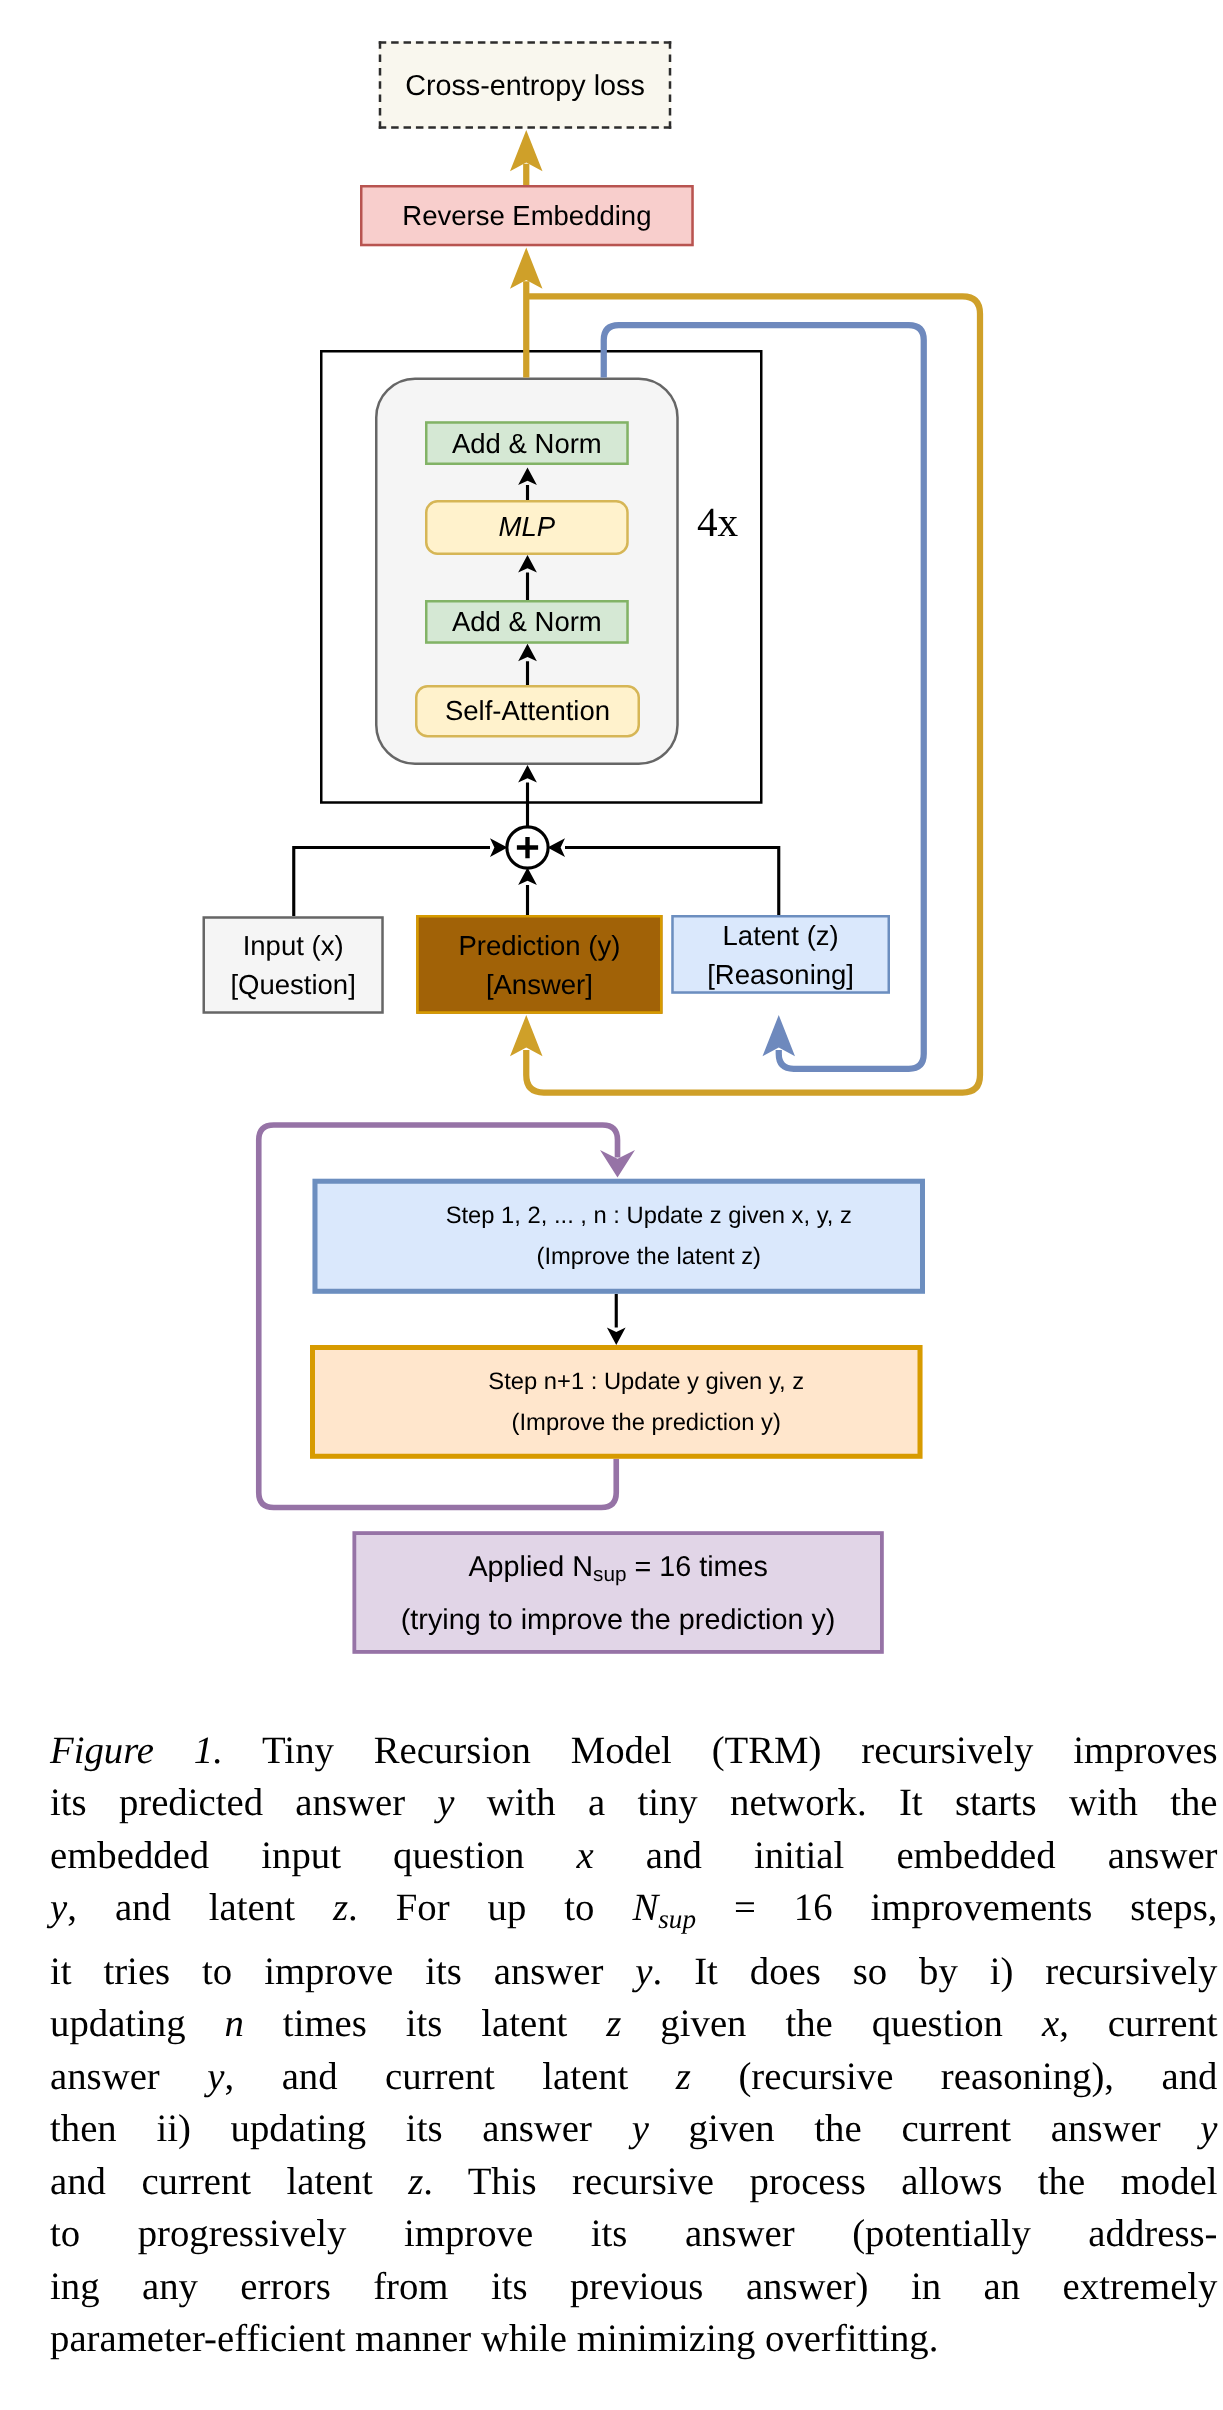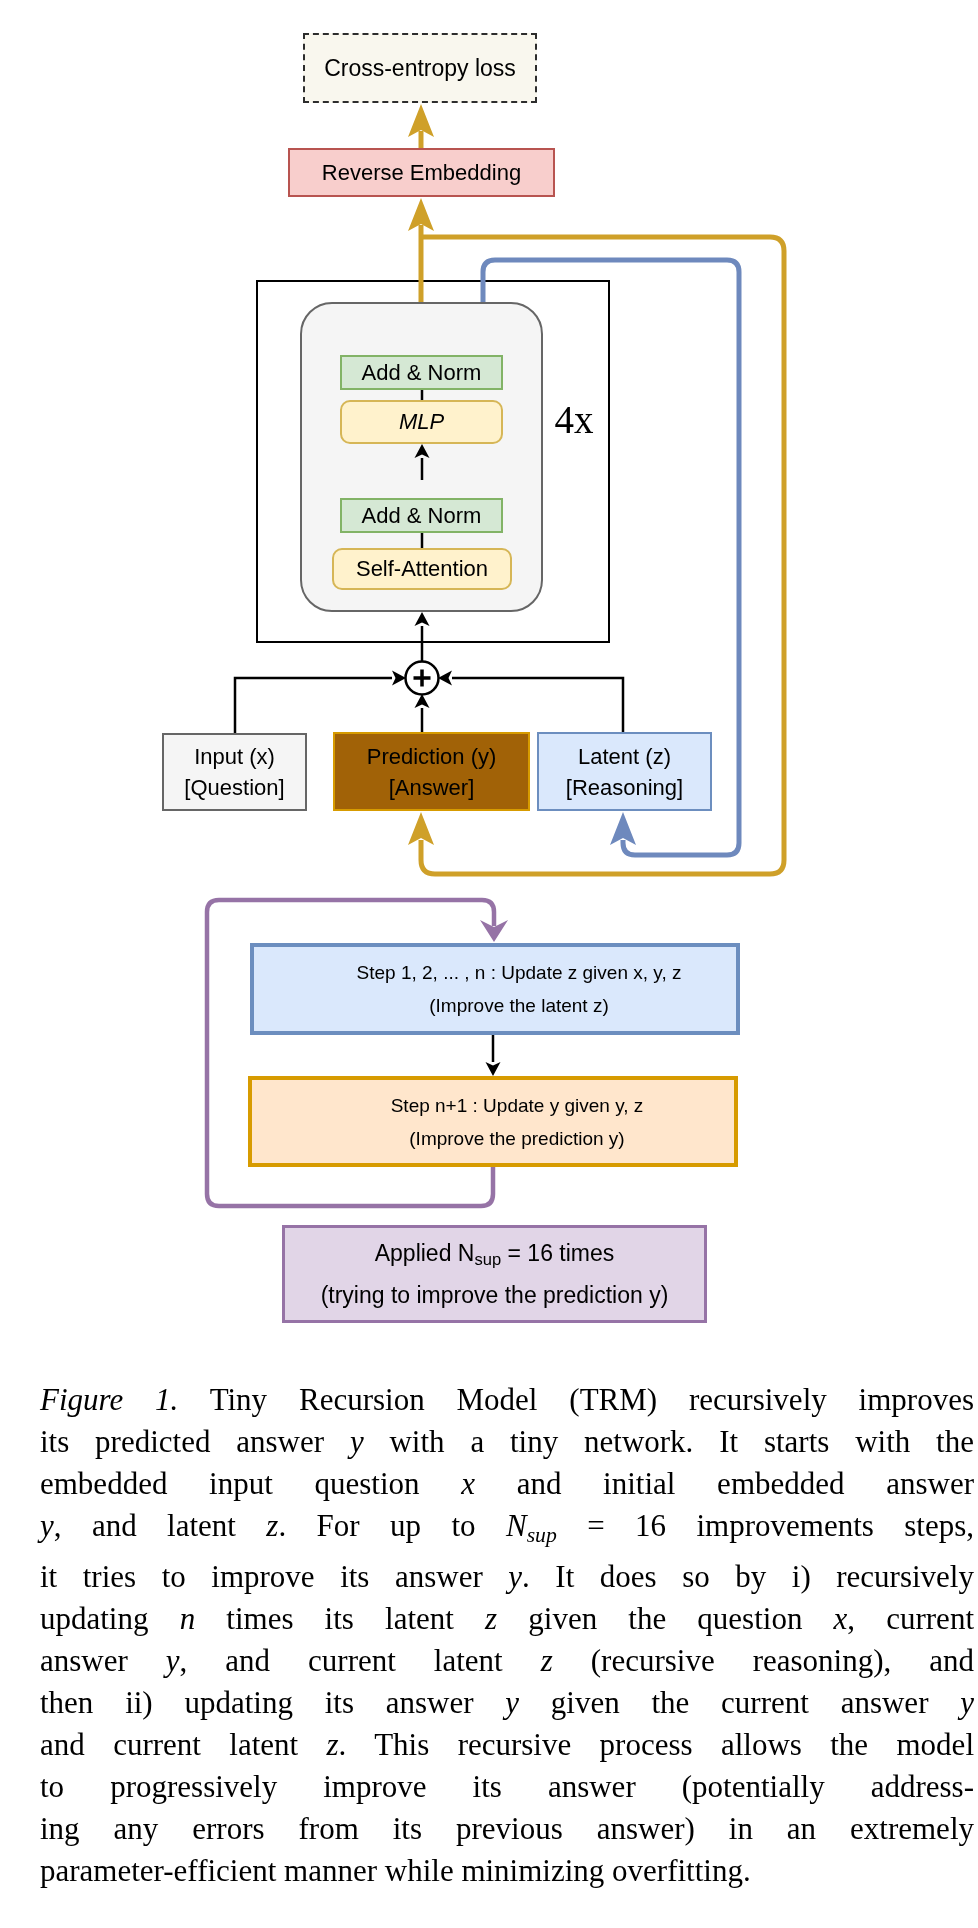--- a/index.html
+++ b/index.html
@@ -5,31 +5,31 @@
   html,body{margin:0;padding:0;background:#ffffff;}
   #page{position:relative;width:978px;height:1928px;background:#ffffff;overflow:hidden;
         font-family:"Liberation Sans","DejaVu Sans",sans-serif;color:#000;}
   .abs{position:absolute;box-sizing:border-box;}
   .ctr{display:flex;flex-direction:column;align-items:center;justify-content:center;text-align:center;}
   
   .box-loss{left:303px;top:33px;width:234px;height:70px;background:#f9f7ee;border:2.5px dashed #2d2d2d;font-size:23px;}
   .box-rev{left:288px;top:148px;width:267px;height:49px;background:#f8cecc;border:2.5px solid #b85450;font-size:22px;}
   .box-outer{left:256px;top:280px;width:354px;height:363px;background:#ffffff;border:2.5px solid #000000;}
   .box-core-wrap{left:300px;top:302px;width:243px;height:310px;background:#f5f5f5;border:2px solid #666666;border-radius:32px;}
-  .box-addnorm{width:163px;height:35px;background:#d5e8d4;border:2px solid #82b366;font-size:22px;margin-top:18px;}
+  .box-addnorm{width:163px;height:35px;background:#d5e8d4;border:2px solid #82b366;font-size:22px;}
   .box-yellow{background:#fff2cc;border:2px solid #d6b656;border-radius:10px;font-size:22px;}
   .an1{left:340px;top:337px;}
   .mlp{left:340px;top:400px;width:163px;height:44px;font-style:italic;}
   .an2{left:340px;top:480px;}
   .satt{left:332px;top:548px;width:180px;height:42px;}
-  .label-4x{left:541px;top:396px;width:66px;height:46px;font-family:"Liberation Serif","DejaVu Serif",serif;font-size:39px;}
+  .label-4x{left:541px;top:396px;width:66px;height:46px;font-family:"Liberation Serif","DejaVu Serif",serif;font-size:33px;}
   .box-var{font-size:22px;line-height:31px;}
   .box-input{left:162px;top:733px;width:145px;height:78px;background:#f5f5f5;border:2px solid #666666;}
   .box-pred{left:333px;top:732px;width:197px;height:79px;background:#a16207;border:2px solid #d79b00;}
-  .box-lat{left:537px;top:732px;width:175px;height:79px;background:#dae8fc;border:2px solid #6c8ebf;}
+  .box-lat{left:537px;top:732px;width:175px;height:63px;background:#dae8fc;border:2px solid #6c8ebf;}
   .box-step{font-size:19px;line-height:33px;padding-left:48px;}
   .box-stepz{left:250px;top:943px;width:490px;height:92px;background:#dae8fc;border:4px solid #6c8ebf;}
   .box-stepy{left:248px;top:1076px;width:490px;height:91px;background:#ffe6cc;border:4px solid #d79b00;}
   .box-applied{left:282px;top:1225px;width:425px;height:98px;background:#e1d5e7;border:3px solid #9673a6;font-size:23px;line-height:34px;}
   .subsc{font-size:0.72em;vertical-align:-0.25em;}
   
   #caption{left:40px;top:1379px;width:934px;font-family:"Liberation Serif","DejaVu Serif",serif;
            font-size:31px;line-height:42px;color:#000;}
   .cap-line{text-align:justify;text-align-last:justify;white-space:nowrap;}
   .cap-line.last{text-align-last:left;}

